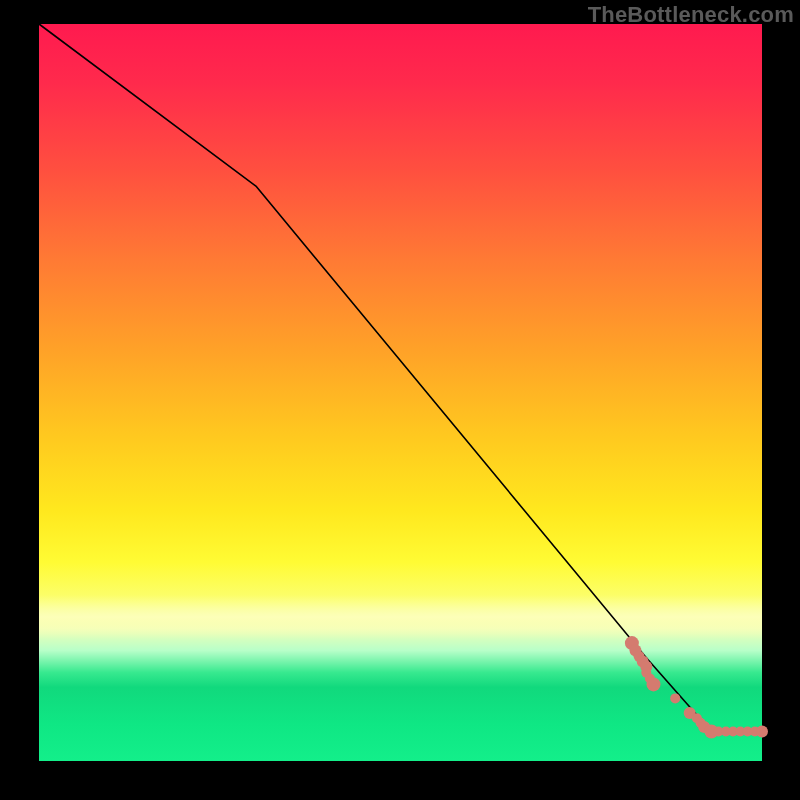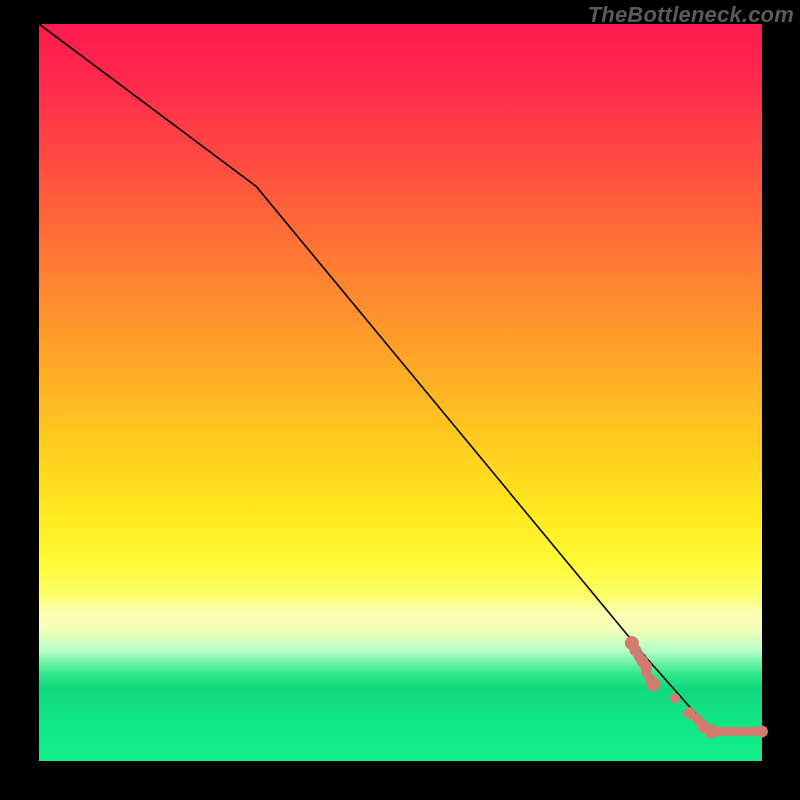--- a/index.html
+++ b/index.html
@@ -8,21 +8,20 @@
     width: 800px;
     height: 800px;
     background: #000;
     font-family: Arial, Helvetica, sans-serif;
     overflow: hidden;
   }
   .frame {
     position: relative;
     width: 800px;
     height: 596px;
-    font-style: italic;
   }
   .watermark {
     position: absolute;
     top: 2px;
     right: 6px;
     color: #5a5a5a;
     font-size: 22px;
     font-weight: 600;
     letter-spacing: 0.2px;
     z-index: 10;

